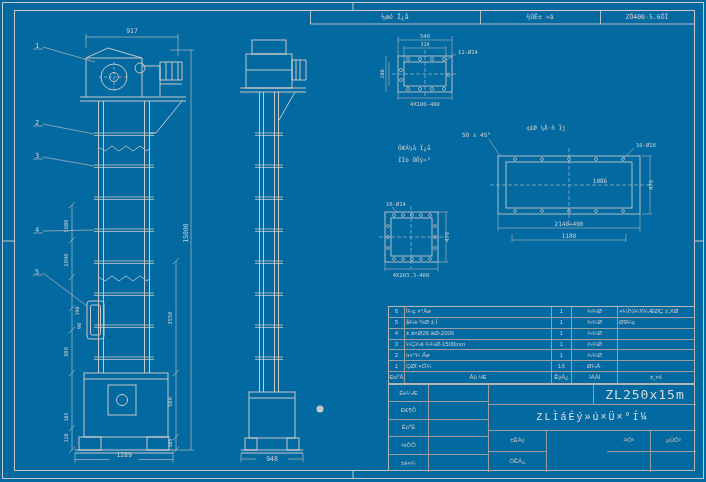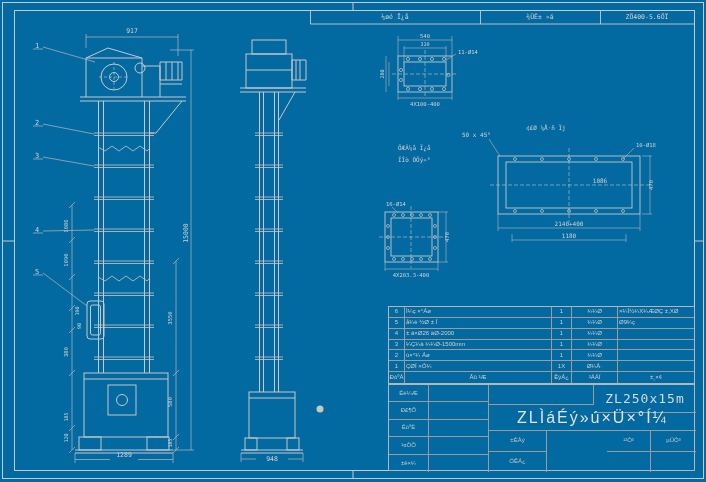--- a/index.html
+++ b/index.html
@@ -18,21 +18,21 @@
   .bc.center{justify-content:center;}
   .bc.last{border-right:none;}
   
   .tb{left:388px;top:384px;width:307px;height:87px;border:1px solid #b5b5b5;}
   .tc{position:absolute;box-sizing:border-box;border-right:1px solid #9c9c9c;
       border-bottom:1px solid #9c9c9c;color:#c6c6c6;font-size:6px;line-height:7px;
       display:flex;align-items:center;justify-content:center;overflow:hidden;white-space:nowrap;}
   .tc.noR{border-right:none;}
   .tc.noB{border-bottom:none;}
   .tb-model{font-family:"DejaVu Sans Mono",monospace;font-size:13px;color:#d8d8d8;letter-spacing:1px;}
-  .tb-title{font-family:Liberation Sans, sans-serif;font-size:16px;color:#e2e2e2;letter-spacing:2px;}
+  .tb-title{font-family:Liberation Mono, monospace;font-size:10px;color:#e2e2e2;letter-spacing:2px;}
   .tb-type{font-family:"DejaVu Sans Mono",monospace;font-size:10px;color:#d8d8d8;letter-spacing:3px;}
 </style>
 </head>
 <body>
 
 <div class="sheet">
 
 <svg viewBox="0 0 706 482" width="706" height="482">
 
   <g stroke="#c9c9c9" fill="none" stroke-width="1">
@@ -280,21 +280,21 @@
   <div class="tc" style="left:0;top:17.4px;width:40px;height:17.4px;">Ð£¶Ô</div>
   <div class="tc" style="left:40px;top:17.4px;width:60px;height:17.4px;"></div>
   <div class="tc" style="left:0;top:34.8px;width:40px;height:17.4px;">ÉóºË</div>
   <div class="tc" style="left:40px;top:34.8px;width:60px;height:17.4px;"></div>
   <div class="tc" style="left:0;top:52.2px;width:40px;height:17.4px;">¹¤ÒÕ</div>
   <div class="tc" style="left:40px;top:52.2px;width:60px;height:17.4px;"></div>
   <div class="tc noB" style="left:0;top:69.6px;width:40px;height:17.4px;">±ê×¼</div>
   <div class="tc noB" style="left:40px;top:69.6px;width:60px;height:17.4px;"></div>
 
   <div class="tc" style="left:100px;top:0;width:105px;height:20px;"></div>
-  <div class="tc noR tb-model" style="left:205px;top:0;width:102px;height:28px;">ZL250x15m</div>
+  <div class="tc noR tb-model" style="left:205px;top:0;width:102px;height:20px;">ZL250x15m</div>
 
   <div class="tc noR tb-title" style="left:100px;top:20px;width:207px;height:26px;">ZLÌáÉý»ú×Ü×°Í¼</div>
 
   <div class="tc" style="left:100px;top:46px;width:58px;height:20.5px;">±ÈÀý</div>
   <div class="tc noB" style="left:100px;top:66.5px;width:58px;height:20.5px;">ÖÊÁ¿</div>
   <div class="tc" style="left:218px;top:46px;width:44px;height:20.5px;">¹²Ò³</div>
   <div class="tc noR" style="left:262px;top:46px;width:45px;height:20.5px;">µÚÒ³</div>
   <div class="tc noB" style="left:218px;top:66.5px;width:44px;height:20.5px;"></div>
   <div class="tc noR noB" style="left:262px;top:66.5px;width:45px;height:20.5px;"></div>
 </div>

